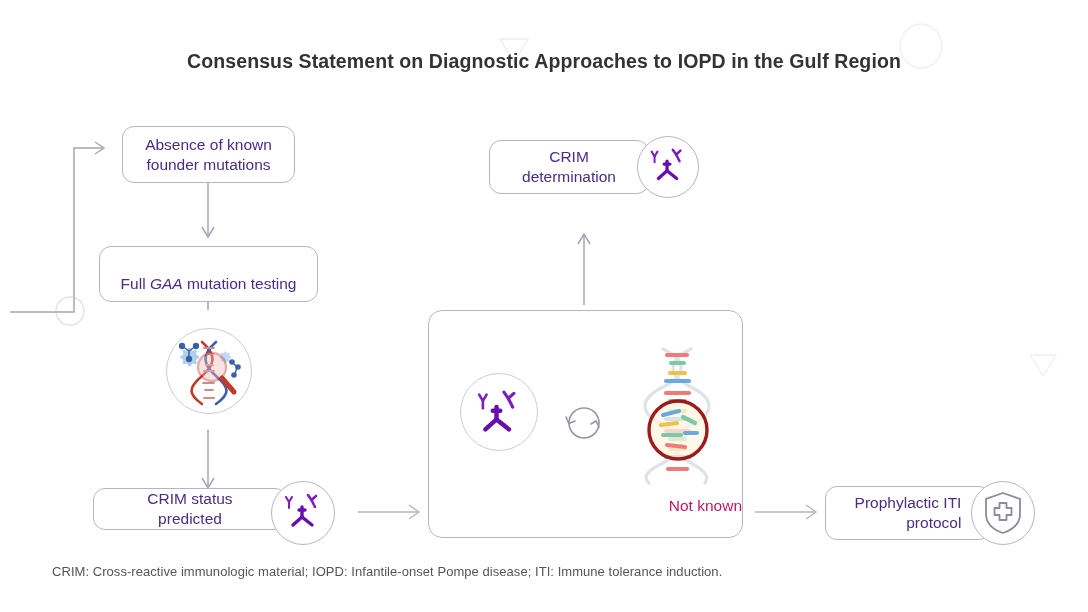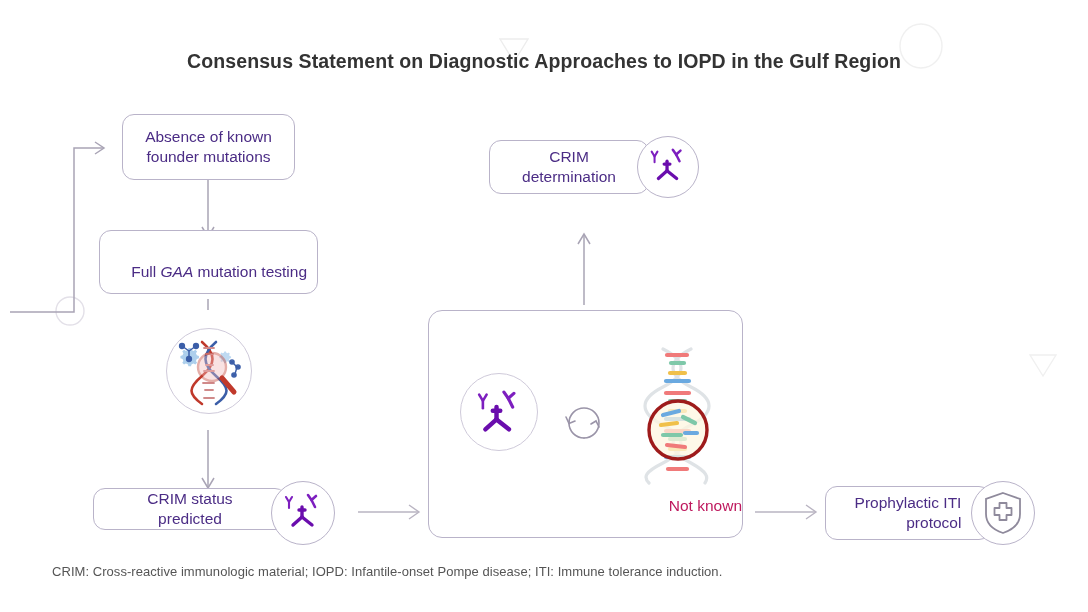--- a/index.html
+++ b/index.html
@@ -190,26 +190,26 @@
       <path class="ln" d="M 584 305 L 584 235"></path>
       <path class="ln" d="M 578 244 L 584 234 L 590 244"></path>
     </g>
 
     <g>
       <path class="ln-thin" d="M 755 512 L 815 512"></path>
       <path class="ln-thin" d="M 806 505 L 816 512 L 806 519"></path>
     </g>
   </svg>
 
-  <div class="node" style="left:122px; top:114px; width:173px; height:66px;">
+  <div class="node" style="left:122px; top:126px; width:173px; height:57px;">
     <span class="label">Absence of known
 founder mutations</span>
   </div>
 
-  <div class="node" style="left:99px; top:230px; width:219px; height:64px;justify-content:flex-end;">
+  <div class="node" style="left:99px; top:246px; width:219px; height:56px;">
     <span class="label">
       <span>Full </span><em>GAA</em><span> mutation testing</span>
     </span>
   </div>
 
   <div class="icon-plain" style="left:166px; top:328px; width:86px; height:86px;">
     <svg width="74" height="74" viewBox="0 0 74 74">
 
       <g fill="#a9cdeb" opacity="0.95">
         <path d="M20 36 l3 -1 l1.2 -2.6 l-1.6 -2.6 l2.4 -2.4 l2.6 1.6 l2.6 -1.1 l1 -3 h3.4 l1 3 l2.6 1.1 l2.6 -1.6 l2.4 2.4 l-1.6 2.6 l1.2 2.6 l3 1 v3.4 l-3 1 l-1.2 2.6 l1.6 2.6 l-2.4 2.4 l-2.6 -1.6 l-2.6 1.1 l-1 3 h-3.4 l-1 -3 l-2.6 -1.1 l-2.6 1.6 l-2.4 -2.4 l1.6 -2.6 l-1.2 -2.6 l-3 -1 z" transform="translate(-6,-4) scale(0.72)"></path>

